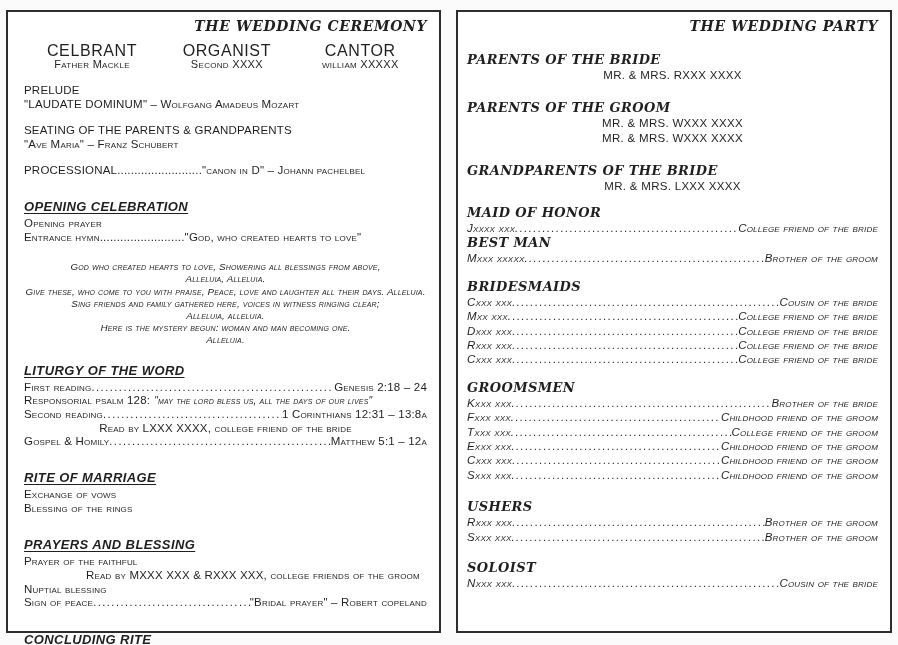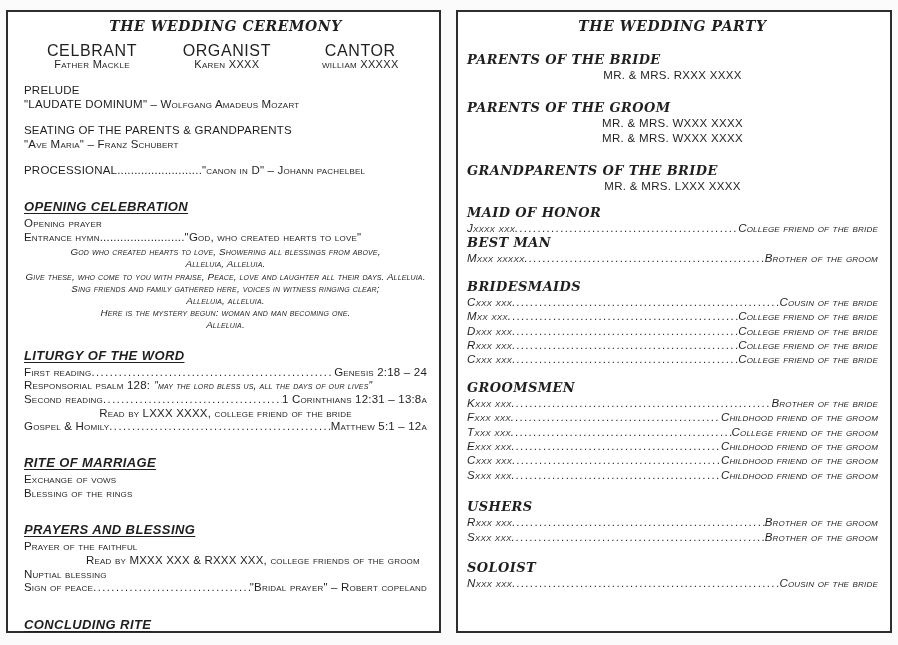--- a/index.html
+++ b/index.html
@@ -10,21 +10,21 @@
   }
   .sheet{
     position:absolute;top:10px;height:623px;background:#ffffff;
     border:2px solid #2d2d2d;box-sizing:border-box;
     font-variant:small-caps;
   }
   #left-sheet{left:6px;width:435px;padding:4px 12px 0 16px;}
   #right-sheet{left:456px;width:436px;padding:4px 12px 0 9px;}
 
   .page-title{
-    margin:2px 0 0 0;text-align:center;
+    margin:2px 0 0 0;text-align:right;
     font-family:"DejaVu Serif", serif;font-style:italic;font-weight:700;
     font-size:14px;line-height:17px;letter-spacing:.6px;
   }
   .sec-head{
     margin:0;font-family:Liberation Sans, sans-serif;font-style:italic;font-weight:700;
     font-size:13px;line-height:17px;letter-spacing:.4px;
     text-decoration:underline;text-underline-offset:2px;
   }
   .fam-head,.roster-head{
     margin:0;font-family:"DejaVu Serif", serif;font-style:italic;font-weight:700;
@@ -32,21 +32,21 @@
   }
   .fam-head{text-align:left;}
 
   .officiants{display:grid;grid-template-columns:1.02fr 1fr 1fr;text-align:center;margin-top:9px;}
   .officiants .role{font-size:16px;line-height:13px;letter-spacing:.6px;}
   .officiants .oname{font-size:11px;line-height:14px;letter-spacing:.3px;}
 
   .bl{font-size:11.5px;line-height:13.6px;letter-spacing:.2px;}
   .center{text-align:center;}
   .indent{margin-left:62px;}
-  .verse{font-size:9.8px;line-height:12.2px;font-style:italic;text-align:center;letter-spacing:.15px;margin-top:2px;}
+  .verse{font-size:9.8px;line-height:12.2px;font-style:italic;text-align:center;letter-spacing:.15px;margin-top:17px;}
   .qi{font-style:italic;font-size:10px;margin-left:4px;letter-spacing:.2px;}
 
   .lead{display:flex;align-items:baseline;font-size:11.5px;line-height:13.8px;letter-spacing:.2px;}
   .lead .l,.lead .r{white-space:nowrap;}
   .dotfill{flex:1 1 auto;overflow:hidden;white-space:nowrap;min-width:8px;}
   .dotfill::before{
     content:"........................................................................................................................................................................................";
     letter-spacing:1.5px;font-size:11px;
   }
   .roster .lead{line-height:14.4px;font-style:italic;}
@@ -61,21 +61,21 @@
 <section class="sheet" id="left-sheet">
   <h1 class="page-title">THE WEDDING CEREMONY</h1>
 
   <div class="officiants">
     <div>
       <div class="role">CELBRANT</div>
       <div class="oname">Father Mackle</div>
     </div>
     <div>
       <div class="role">ORGANIST</div>
-      <div class="oname">Karen XXXX</div>
+      <div class="oname">Second XXXX</div>
     </div>
     <div>
       <div class="role">CANTOR</div>
       <div class="oname">william XXXXX</div>
     </div>
   </div>
 
   <div class="mt13">
     <div class="bl">PRELUDE</div>
     <div class="bl">"LAUDATE DOMINUM" – Wolfgang Amadeus Mozart</div>

